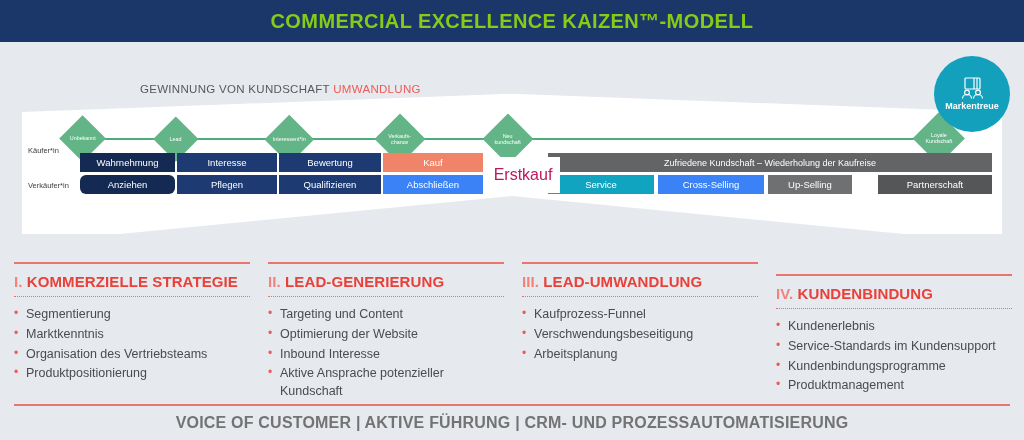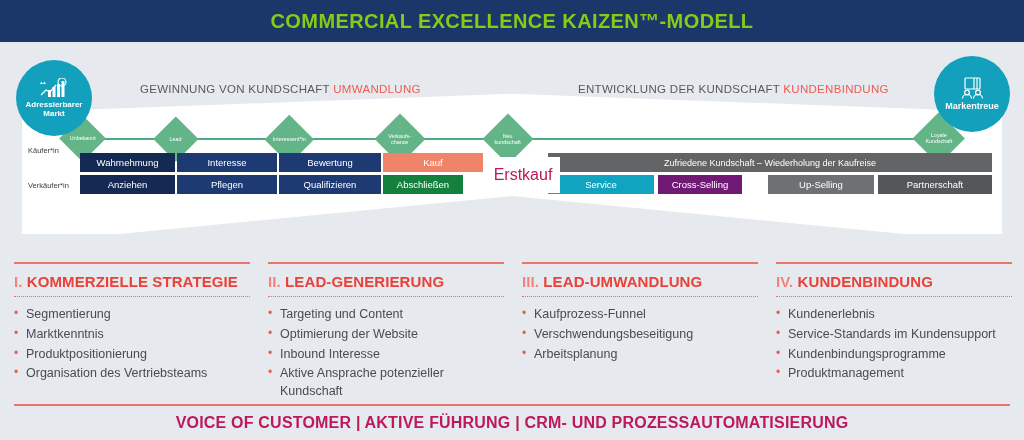--- a/index.html
+++ b/index.html
@@ -89,21 +89,21 @@
   }
   .cell.wide { font-size:9px; }
 
   .erstkauf {
     position:absolute; z-index:6; font-size:16px; color:#be185d;
     background:#ffffff; display:flex; align-items:center; justify-content:center;text-align:right;
   }
 
   
   .col { position:absolute; top:262px; width:236px; }
-  #col1 { left:14px; }  #col2 { left:268px; } #col3 { left:522px; } #col4 { left:776px; }
+  #col1 { left:14px; }  #col2 { left:268px; } #col3 { left:522px; } #col4 { left:776px;margin-top:12px; }
   .col .rule { width:100%; height:2px; background:#e8766c; margin-bottom:9px; }
   .col h3 {
     font-size:15px; font-weight:bold; color:#e8413a; letter-spacing:0.1px;
     white-space:nowrap; margin-bottom:6px;
   }
   .col h3 .rn { color:#f0837c; font-weight:bold; }
   .col .dotted {
     width:100%; height:0; border-top:1.5px dotted #ef6f66; margin:6px 0 9px 0;
   }
   .col ul { list-style:none; }
@@ -114,43 +114,39 @@
   .col li::before {
     content:"\2022"; color:#ef5a52; position:absolute; left:0; top:-1px; font-size:12px;
   }
 
   
   .footrule { position:absolute; left:14px; top:404px; width:996px; height:2px; background:#e8766c; }
   .footer {
     position:absolute; left:0; top:408px; width:1024px; height:30px;
     display:flex; align-items:center; justify-content:center;
   }
-  .footer .ftxt { color:#be185d; font-size:16px; font-weight:bold; letter-spacing:0.2px; }
+  .footer .ftxt { color:#737373; font-size:16px; font-weight:bold; letter-spacing:0.2px; }
 </style>
 </head>
 <body>
 
 <div id="root">
 
   <div class="titlebar">
     <div class="ttl">COMMERCIAL EXCELLENCE KAIZEN™-MODELL</div>
   </div>
 
   <div class="panel"></div>
   <div class="wing-top"></div>
   <div class="wing-bottom"></div>
 
   <div class="phase" id="phase-left">
     <span>GEWINNUNG VON KUNDSCHAFT</span>
     <span class="hot">UMWANDLUNG</span>
   </div>
-  <div class="phase" id="phase-right">
-    <span>ENTWICKLUNG DER KUNDSCHAFT</span>
-    <span class="hot">KUNDENBINDUNG</span>
-  </div>
 
   <div class="arrowline"></div>
   <div class="arrowhead"></div>
 
   <div id="diamond-host">
       <div class="diamond" style="width: 33.12px; height: 33.12px; left: 66px; top: 122.44px;">
         <span>Unbekannt</span>
       </div>
       <div class="diamond" style="width: 31.68px; height: 31.68px; left: 160px; top: 123.16px;">
         <span>Lead</span>
@@ -165,34 +161,20 @@
       <div class="diamond" style="width: 36px; height: 36px; left: 490px; top: 121px;">
         <span>Neu
 kundschaft</span>
       </div>
       <div class="diamond" style="width: 37.44px; height: 37.44px; left: 920px; top: 120.28px;">
         <span>Loyale
 Kundschaft</span>
       </div>
     </div>
 
-  <div class="endcircle" id="circle-left">
-    <svg class="cicon" width="30" height="20" viewBox="0 0 30 20">
-      <rect x="9" y="12" width="3" height="7" fill="#ffffff"></rect>
-      <rect x="13.5" y="9" width="3" height="10" fill="#ffffff"></rect>
-      <rect x="18" y="6" width="3" height="13" fill="#ffffff"></rect>
-      <rect x="22.5" y="3" width="3" height="16" fill="#ffffff"></rect>
-      <path d="M2 17 L7 12 L11 14 L17 7" stroke="#ffffff" stroke-width="1.3" fill="none"></path>
-      <circle cx="23" cy="4" r="4" fill="none" stroke="#ffffff" stroke-width="1.1"></circle>
-      <path d="M1 6 l1.4 -2.6 1.4 2.6z" fill="#ffffff"></path>
-      <path d="M4 6 l1.4 -2.6 1.4 2.6z" fill="#ffffff"></path>
-    </svg>
-    <div class="clabel">Adressierbarer
-Markt</div>
-  </div>
 
   <div class="endcircle" id="circle-right">
     <svg class="cicon" width="30" height="22" viewBox="0 0 30 22">
       <rect x="8" y="1" width="15" height="11" rx="1" fill="none" stroke="#ffffff" stroke-width="1.2"></rect>
       <line x1="17" y1="1" x2="17" y2="12" stroke="#ffffff" stroke-width="1.2"></line>
       <line x1="20" y1="1" x2="20" y2="12" stroke="#ffffff" stroke-width="1.2"></line>
       <circle cx="10" cy="15.5" r="2.4" fill="none" stroke="#ffffff" stroke-width="1.2"></circle>
       <circle cx="21" cy="15.5" r="2.4" fill="none" stroke="#ffffff" stroke-width="1.2"></circle>
       <path d="M5.5 21.5 a4.5 4 0 0 1 9 0" fill="none" stroke="#ffffff" stroke-width="1.2"></path>
       <path d="M16.5 21.5 a4.5 4 0 0 1 9 0" fill="none" stroke="#ffffff" stroke-width="1.2"></path>
@@ -201,43 +183,43 @@
   </div>
 
   <div class="rowlabel" style="left:28px; top:146px;">Käufer*in</div>
   <div class="rowlabel" style="left:28px; top:181px;">Verkäufer*in</div>
 
   <div id="matrix-host">
       <div class="cell " style="left: 80px; top: 153px; width: 95px; background: rgb(21, 42, 82);">Wahrnehmung</div>
       <div class="cell " style="left: 177px; top: 153px; width: 100px; background: rgb(29, 58, 115);">Interesse</div>
       <div class="cell " style="left: 279px; top: 153px; width: 102px; background: rgb(29, 58, 115);">Bewertung</div>
       <div class="cell " style="left: 383px; top: 153px; width: 100px; background: rgb(239, 132, 104);">Kauf</div>
-      <div class="cell " style="left: 80px; top: 175px; width: 95px; background: rgb(21, 42, 82);">Anziehen</div>
+      <div class="cell " style="left: 80px; top: 175px; width: 95px; background: rgb(21, 42, 82); border-radius: 6px;">Anziehen</div>
       <div class="cell " style="left: 177px; top: 175px; width: 100px; background: rgb(29, 58, 115);">Pflegen</div>
       <div class="cell " style="left: 279px; top: 175px; width: 102px; background: rgb(29, 58, 115);">Qualifizieren</div>
-      <div class="cell " style="left: 383px; top: 175px; width: 80px; background: #15803d;">Abschließen</div>
+      <div class="cell " style="left: 383px; top: 175px; width: 100px; background: #3b82f6;">Abschließen</div>
       <div class="cell wide" style="left: 548px; top: 153px; width: 444px; background: rgb(99, 100, 102);">Zufriedene Kundschaft – Wiederholung der Kaufreise</div>
       <div class="cell " style="left: 548px; top: 175px; width: 106px; background: rgb(17, 164, 192);">Service</div>
-      <div class="cell " style="left: 658px; top: 175px; width: 84px; background: #701a75;">Cross-Selling</div>
-      <div class="cell " style="left: 768px; top: 175px; width: 106px; background: rgb(111, 112, 114);">Up-Selling</div>
+      <div class="cell " style="left: 658px; top: 175px; width: 106px; background: #3b82f6;">Cross-Selling</div>
+      <div class="cell " style="left: 768px; top: 175px; width: 84px; background: rgb(111, 112, 114);">Up-Selling</div>
       <div class="cell " style="left: 878px; top: 175px; width: 114px; background: rgb(85, 86, 88);">Partnerschaft</div>
     </div>
 
   <div class="erstkauf" style="left:486px; top:157px; width:74px; height:36px;">Erstkauf</div>
 
   <div id="pillar-host">
       <div class="col" id="col1" style="left: 14px;">
         <div class="rule"></div>
         <h3><span class="rn">I. </span><span>KOMMERZIELLE STRATEGIE</span></h3>
         <div class="dotted"></div>
         <ul>
           <li>Segmentierung</li>
           <li>Marktkenntnis</li>
+          <li>Organisation des Vertriebsteams</li>
           <li>Produktpositionierung</li>
-          <li>Organisation des Vertriebsteams</li>
         </ul>
       </div>
       <div class="col" id="col2" style="left: 268px;">
         <div class="rule"></div>
         <h3><span class="rn">II. </span><span>LEAD-GENERIERUNG</span></h3>
         <div class="dotted"></div>
         <ul>
           <li>Targeting und Content</li>
           <li>Optimierung der Website</li>
           <li>Inbound Interesse</li>

